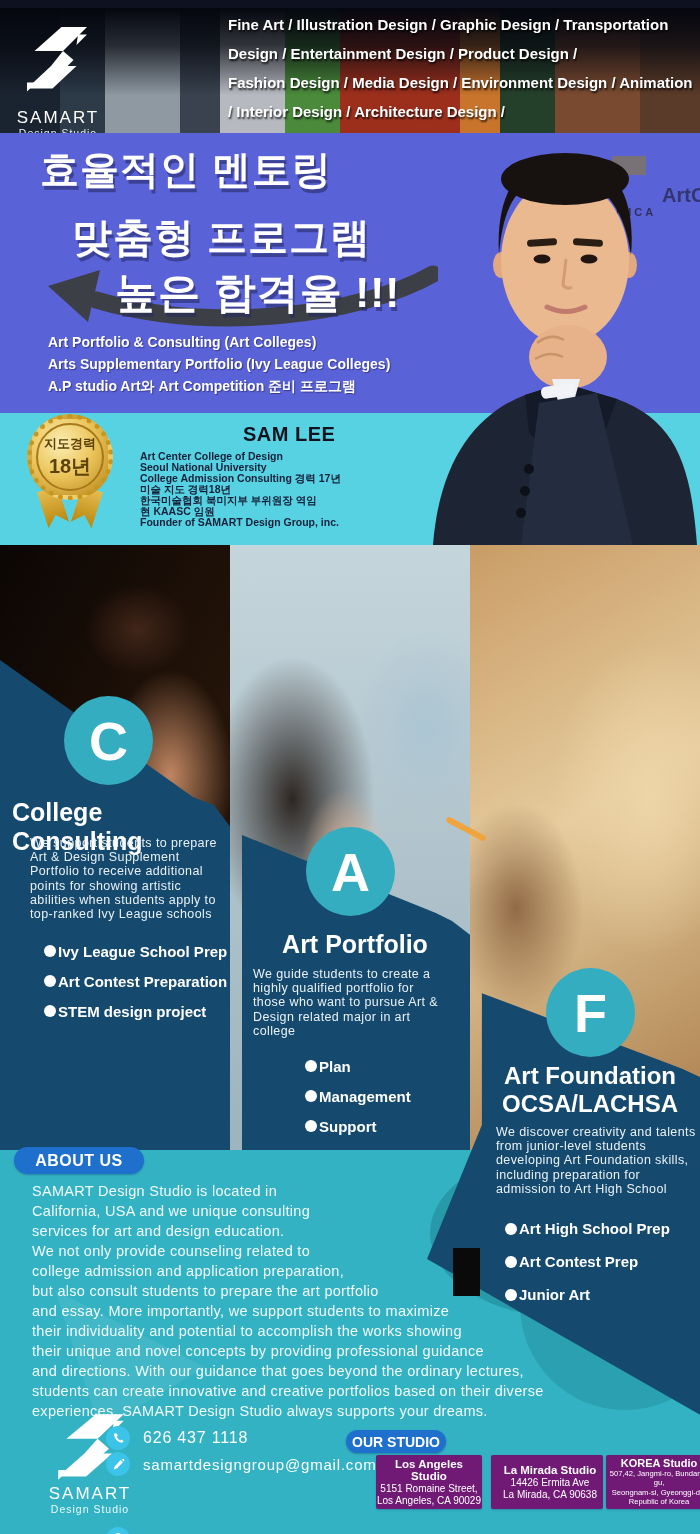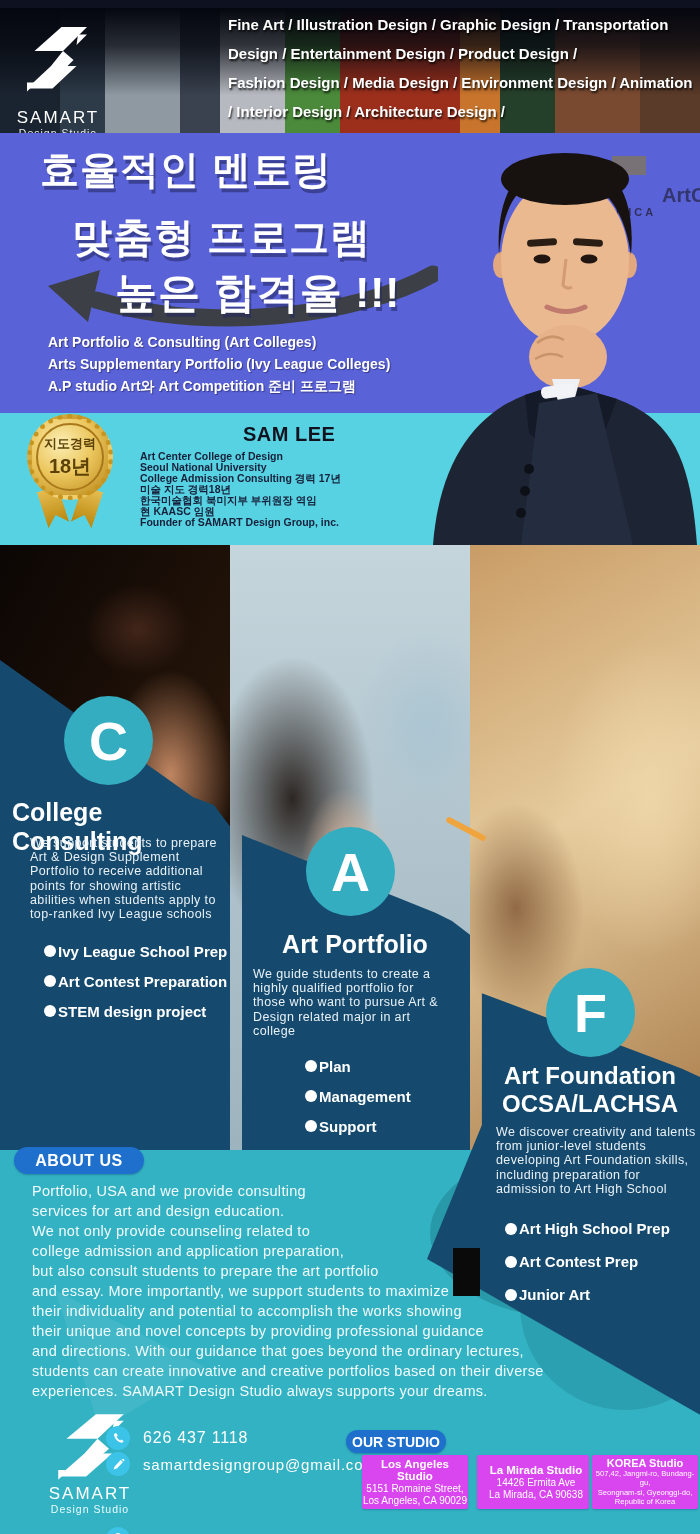--- a/index.html
+++ b/index.html
@@ -129,23 +129,23 @@
   .ftr-logo-sub{left:28px;top:1503px;width:124px;text-align:center;color:#eafcff;
     font-size:10.5px;letter-spacing:1px;z-index:5;}
   .contact-row{display:flex;align-items:center;gap:13px;z-index:5;}
   .c-phone{left:106px;top:1426px;}
   .c-email{left:106px;top:1452px;}
   .c-web{left:106px;top:1479px;margin-top:48px;}
   .c-icon{width:24px;height:24px;border-radius:50%;background:#3cc3e8;
     display:flex;align-items:center;justify-content:center;flex:0 0 auto;}
   .c-text{color:#fff;font-size:15px;letter-spacing:.8px;white-space:nowrap;}
   .studio-pill{left:346px;top:1430px;width:100px;height:23px;font-size:14px;}
-  .card{top:1455px;width:106px;height:54px;background:#d946ef;border-radius:2px;
+  .card{top:1455px;width:106px;height:54px;background:#701a75;border-radius:2px;
     color:#fff;text-align:center;z-index:5;display:flex;flex-direction:column;
-    justify-content:center;gap:1px;box-shadow:0 1px 2px rgba(0,40,80,.25);}
+    justify-content:center;gap:1px;box-shadow:0 1px 2px rgba(0,40,80,.25);margin-left:14px;}
   .card-1{left:362px;}  .card-2{left:477px;padding-left:6px;}  .card-3{left:592px;}
   .card-title{font-size:11.5px;font-weight:800;}
   .card-line{font-size:10px;line-height:11.5px;}
   .card-3 .card-line{font-size:7.6px;line-height:8.6px;}
   .card-3 .card-title{font-size:11px;}
 </style>
 </head>
 <body>
 
 <div class="page">
@@ -335,21 +335,22 @@
   </div>
 
   <div class="abs about-bg"></div>
   <div class="abs about-decor1"></div>
   <div class="abs about-decor2"></div>
   <div class="abs about-decor3"></div>
   <div class="abs black-chip"></div>
 
   <div class="abs pill about-pill">ABOUT US</div>
   <div class="abs about-text">
-    <div>Portfolio, USA and we provide consulting</div>
+    <div>SAMART Design Studio is located in</div>
+    <div>California, USA and we unique consulting</div>
     <div>services for art and design education.</div>
     <div>We not only provide counseling related to</div>
     <div>college admission and application preparation,</div>
     <div>but also consult students to prepare the art portfolio</div>
     <div>and essay. More importantly, we support students to maximize</div>
     <div>their individuality and potential to accomplish the works showing</div>
     <div> their unique and novel concepts by providing professional guidance</div>
     <div>and directions. With our guidance that goes beyond the ordinary lectures,</div>
     <div>students can create innovative and creative portfolios based on their diverse</div>
     <div>experiences. SAMART Design Studio always supports your dreams.</div>

